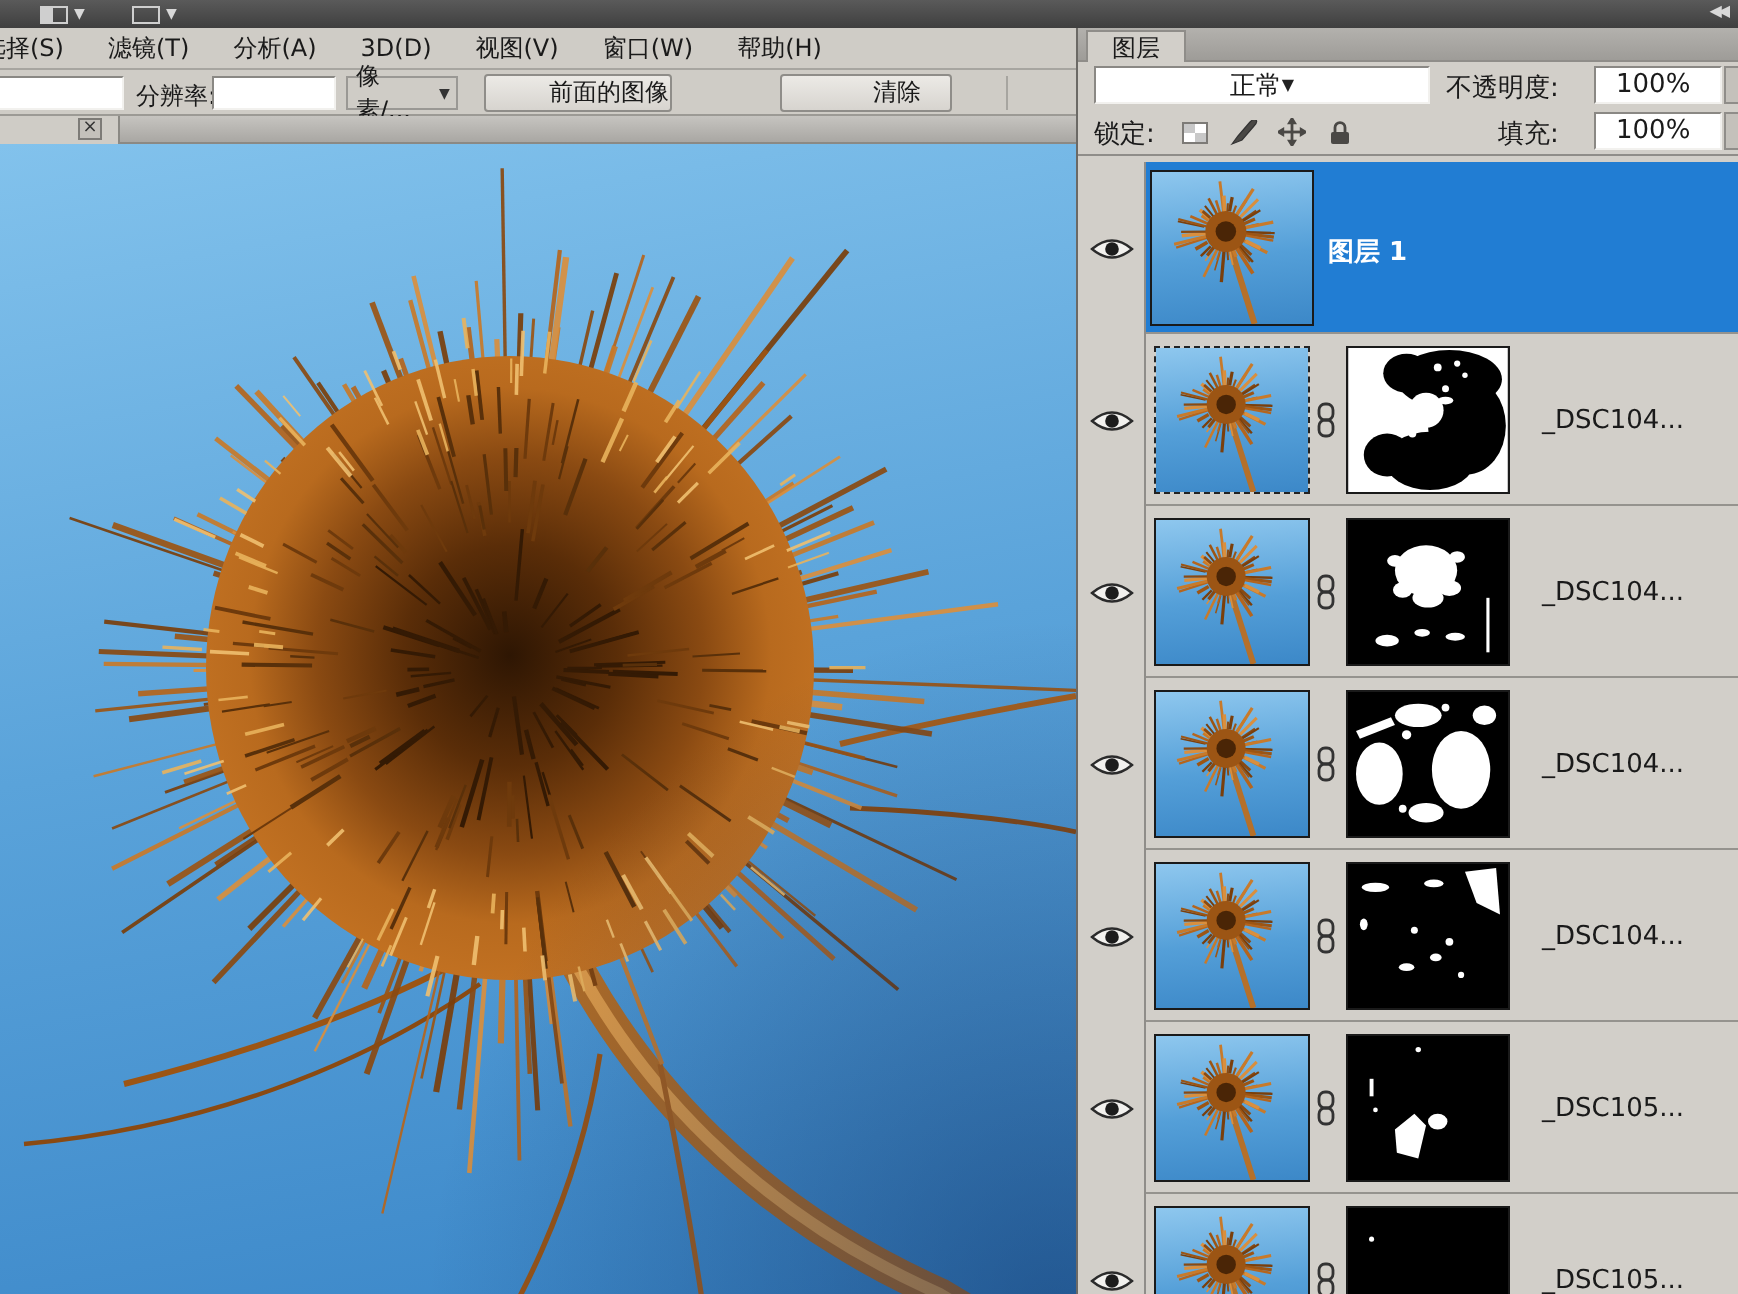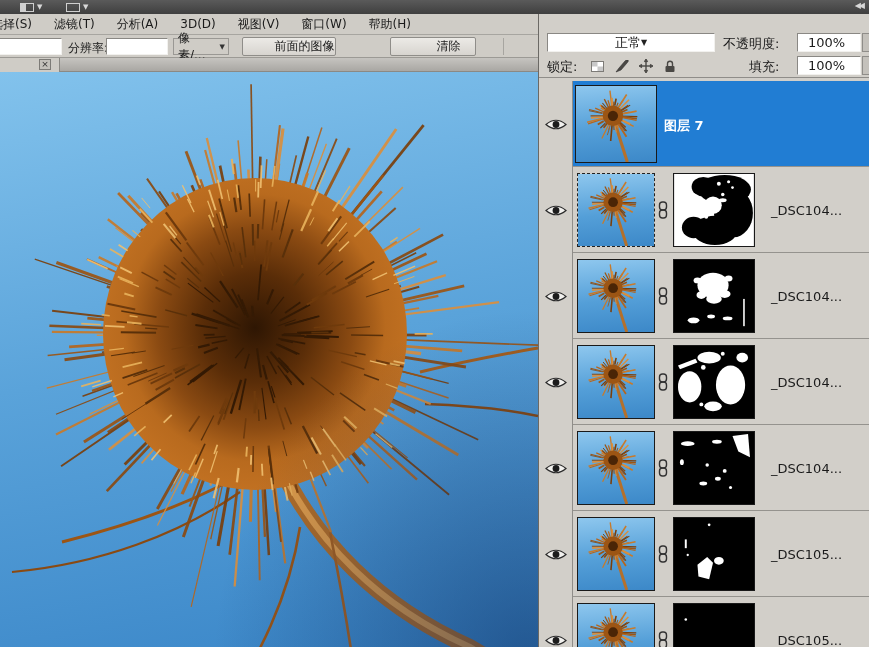--- a/index.html
+++ b/index.html
@@ -596,20 +596,23 @@
           <line x1="334.4360848512733" y1="372.35961180672405" x2="345.965658649114" y2="388.37751212254364" stroke="#e9b35c" stroke-width="1.6" opacity="0.9"></line>
           <line x1="195.49324236906438" y1="400.59194900653983" x2="190.95317144823665" y2="411.1658283875654" stroke="#e9b35c" stroke-width="1.4" opacity="0.9"></line>
           <line x1="289.32848818606294" y1="411.24165106332305" x2="292.17086226233243" y2="423.5987521911926" stroke="#e9b35c" stroke-width="1.2" opacity="0.9"></line>
           <line x1="238.13813365724923" y1="125.84793917928533" x2="236.48749486776012" y2="112.51976611164778" stroke="#e9b35c" stroke-width="1.7" opacity="0.9"></line>
         </g>
     </svg>
     <div class="vignette"></div>
   </div>
 
   <div class="panel">
+    <div class="panel-tabs">
+      <div class="panel-tab">图层</div>
+    </div>
 
     <div class="blend-row">
       <div class="combo">
         <span>正常</span>
         <span class="dd-arrow">▼</span>
       </div>
       <span class="plabel" style="left:184px;">不透明度:</span>
       <div class="valbox" style="left:258px;">100%</div>
       <div class="spin-sliver"></div>
     </div>
@@ -705,21 +708,21 @@
                 <line x1="43.1" y1="21.9" x2="51.7" y2="13.3" stroke="#d98f3e" stroke-width="1.5"></line>
                 <line x1="40.0" y1="26.2" x2="50.8" y2="18.8" stroke="#8a4a12" stroke-width="1.1"></line>
                 <line x1="42.1" y1="25.2" x2="52.8" y2="18.6" stroke="#7a3f0c" stroke-width="1.1"></line>
                 <line x1="43.7" y1="25.7" x2="50.2" y2="22.9" stroke="#9c5514" stroke-width="1.6"></line>
                 <line x1="40.4" y1="28.0" x2="52.1" y2="25.4" stroke="#b5651d" stroke-width="1.1"></line>
                 <line x1="42.5" y1="27.7" x2="59.1" y2="24.4" stroke="#c87a2a" stroke-width="1.6"></line>
                 <circle cx="36" cy="29" r="10" fill="#9c5514"></circle>
                 <circle cx="36" cy="29" r="5" fill="#4a2506"></circle>
               </svg></div>
           </div>
-        <span class="lname">图层 7</span>
+        <span class="lname">图层 1</span>
       </div>
 
       <div class="layer-row">
         <div class="eye-cell">
           <svg width="22" height="13" viewBox="0 0 22 13">
               <path d="M1 6.5 Q11 -2 21 6.5 Q11 15 1 6.5 Z" fill="#f2f1ee" stroke="#2b2b2b" stroke-width="1.2"></path>
               <circle cx="11" cy="6.5" r="3.4" fill="#1c1c1c"></circle>
             </svg>
         </div>
         <div class="thumb ants">

